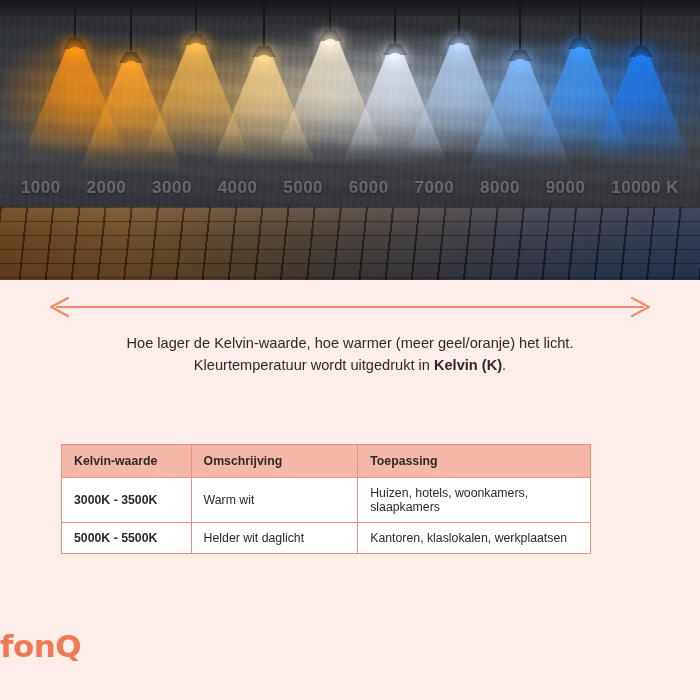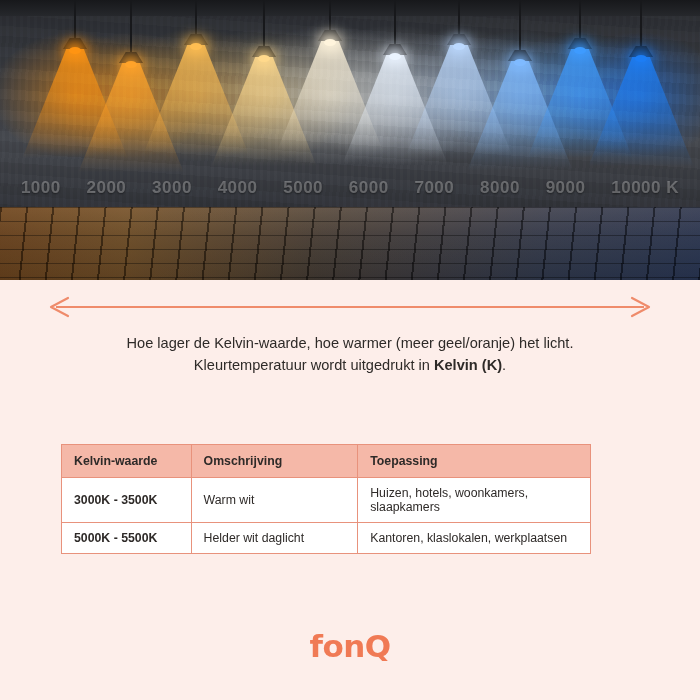--- a/index.html
+++ b/index.html
@@ -146,21 +146,21 @@
     background: #ffffff;
   }
   tbody td.kelvin { font-weight: 700; }
   col.c1 { width: 24.5%; }
   col.c2 { width: 31.5%; }
   col.c3 { width: 44%; }
 
   
   .logo {
     position: absolute; left: 0; top: 628px; width: 700px;
-    text-align: center;
+    text-align: left;
     font-family: "DejaVu Sans", sans-serif;
     font-size: 31px;
     font-weight: 700;
     color: #f07a55;
     letter-spacing: -0.5px;
   }
 </style>
 </head>
 <body>
 

